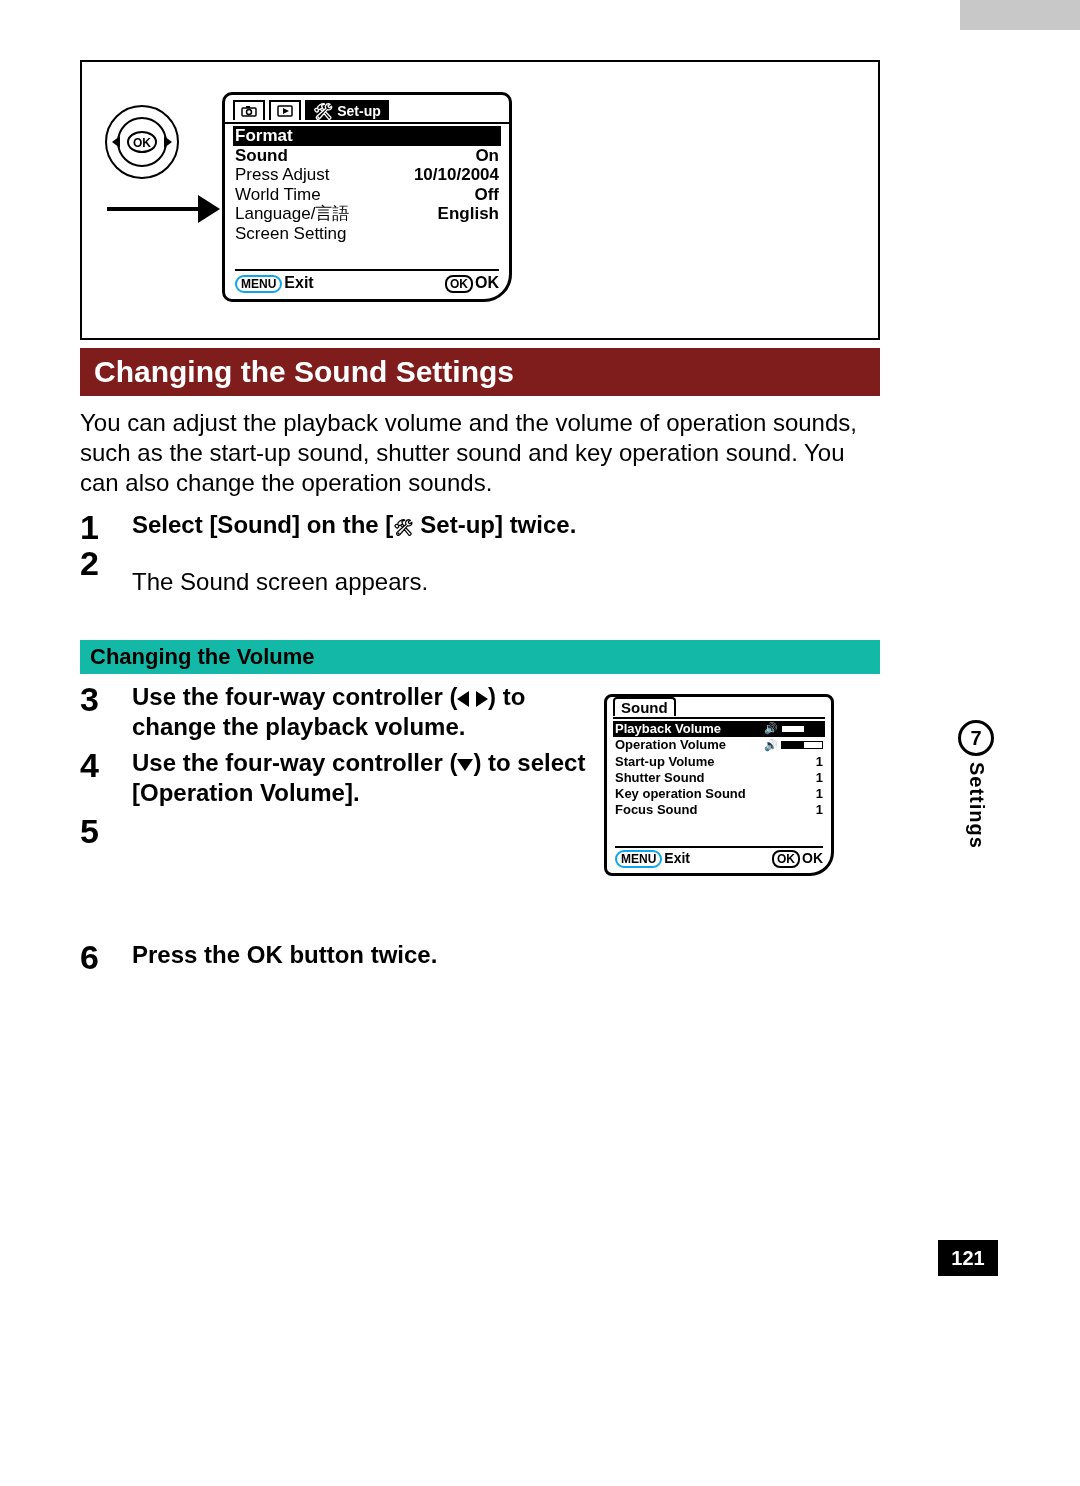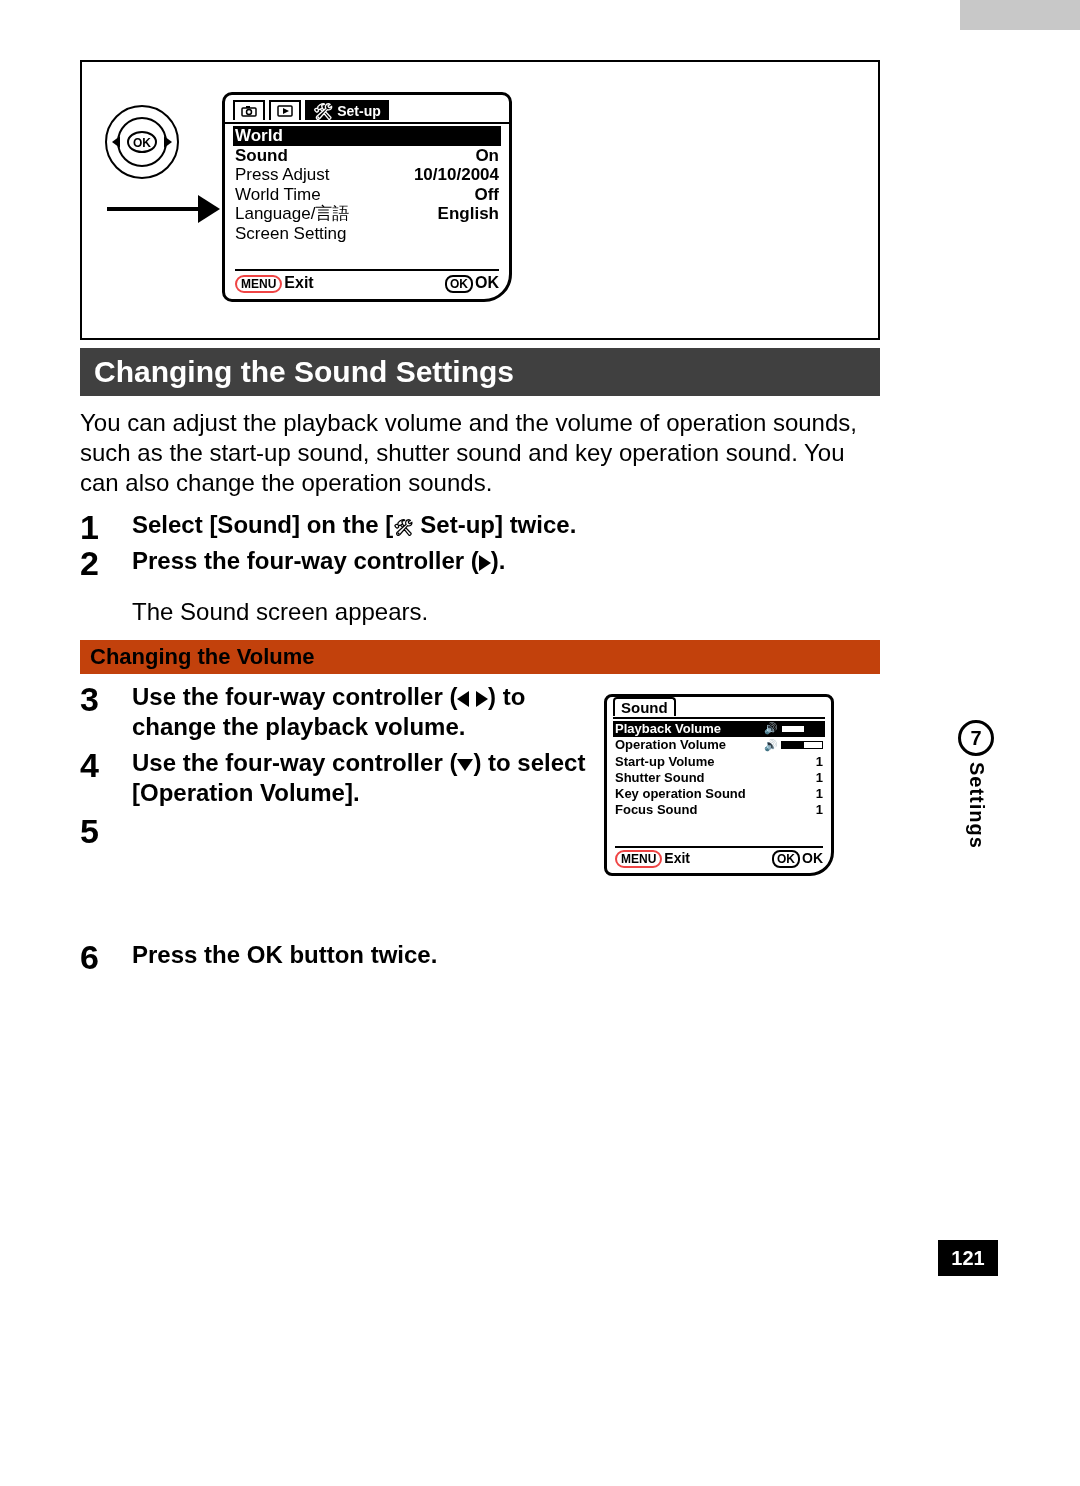--- a/index.html
+++ b/index.html
@@ -35,44 +35,44 @@
   .lcd-tab.active { background: #000; color: #fff; }
   .lcd-rows { padding: 2px 10px 0 10px; font-size: 17px; }
   .lcd-row { display: flex; justify-content: space-between; line-height: 1.15; }
   .lcd-row .l { font-weight: bold; }
   .lcd-row.sel { background: #000; color: #fff; padding: 0 2px; margin: 0 -2px; }
   .lcd-foot {
     position: absolute; bottom: 6px; left: 10px; right: 10px;
     display: flex; justify-content: space-between; font-weight: bold; font-size: 16px;
     border-top: 2px solid #000; padding-top: 3px;
   }
-  .pill { display: inline-block; border: 2px solid #ef4444; border-radius: 10px; padding: 0 4px; font-size: 12px; margin-right: 2px; font-weight: bold; }
+  .pill { display: inline-block; border: 2px solid #0ea5e9; border-radius: 10px; padding: 0 4px; font-size: 12px; margin-right: 2px; font-weight: bold; }
   .okpill { display: inline-block; border: 2px solid #000; border-radius: 8px; padding: 0 3px; font-size: 12px; margin-right: 2px; font-weight: bold; }
 
   .section-title-bar {
     position: absolute; left: 80px; top: 348px; width: 800px; height: 48px;
-    background: #404040; color: #fff; font-weight: bold; font-size: 30px;
+    background: #7f1d1d; color: #fff; font-weight: bold; font-size: 30px;
     display: flex; align-items: center; padding-left: 14px;
   }
 
   .intro {
     position: absolute; left: 80px; top: 408px; width: 800px;
     font-size: 24px; line-height: 1.25;
   }
 
   .steps { position: absolute; left: 80px; top: 510px; width: 800px; }
   .step-row { display: flex; margin-bottom: 2px; }
   .step-num { font-size: 34px; font-weight: bold; width: 52px; flex-shrink: 0; line-height: 1.0; }
   .step-body { flex: 1; }
   .step-head { font-size: 24px; font-weight: bold; line-height: 1.25; }
   .step-sub { font-size: 24px; line-height: 1.3; margin-top: 20px; }
 
   .subheading-bar {
     position: absolute; left: 80px; top: 640px; width: 800px;
-    background: #c2410c; font-weight: bold; font-size: 22px; padding: 4px 10px;
+    background: #14b8a6; font-weight: bold; font-size: 22px; padding: 4px 10px;
   }
 
   .steps2 { position: absolute; left: 80px; top: 682px; width: 510px; }
   .steps2 .step-row { margin-bottom: 6px; }
 
   .lcd2 {
     position: absolute; left: 604px; top: 694px; width: 230px; height: 182px;
     border: 3px solid #000; border-radius: 8px 8px 24px 8px; background: #fff;
   }
   .lcd2-title-wrap { border-bottom: 2px solid #000; margin: 0 6px; }
@@ -145,21 +145,21 @@
               <rect x="1" y="1" width="14" height="10" rx="1" fill="none" stroke="#000" stroke-width="1.5"></rect>
               <polygon points="6,3 12,6 6,9" fill="#000"></polygon>
             </svg>
         </span>
         <span class="lcd-tab active">
           <span class="wrench">🛠</span>&nbsp;<span>Set-up</span>
         </span>
       </div>
       <div class="lcd-rows">
         <div class="lcd-row sel">
-            <span class="l">World</span>
+            <span class="l">Format</span>
             <span></span>
           </div>
         <div class="lcd-row">
             <span class="l">Sound</span>
             <span style="font-weight:bold">On</span>
           </div>
         <div class="lcd-row">
             <span class="l" style="font-weight:normal">Press Adjust</span>
             <span style="font-weight:bold">10/10/2004</span>
           </div>
@@ -190,21 +190,20 @@
   <div class="steps">
     <div class="step-row">
       <div class="step-num">1</div>
       <div class="step-body">
         <div class="step-head"><span>Select [Sound] on the [</span><span class="wrench">🛠</span><span> Set-up] twice.</span></div>
       </div>
     </div>
     <div class="step-row">
       <div class="step-num">2</div>
       <div class="step-body">
-        <div class="step-head"><span>Press the four-way controller (</span><span class="tri tri-r"></span><span>).</span></div>
         <div class="step-sub">The Sound screen appears.</div>
       </div>
     </div>
   </div>
 
   <div class="subheading-bar">Changing the Volume</div>
 
   <div class="steps2">
     <div class="step-row">
       <div class="step-num">3</div>

